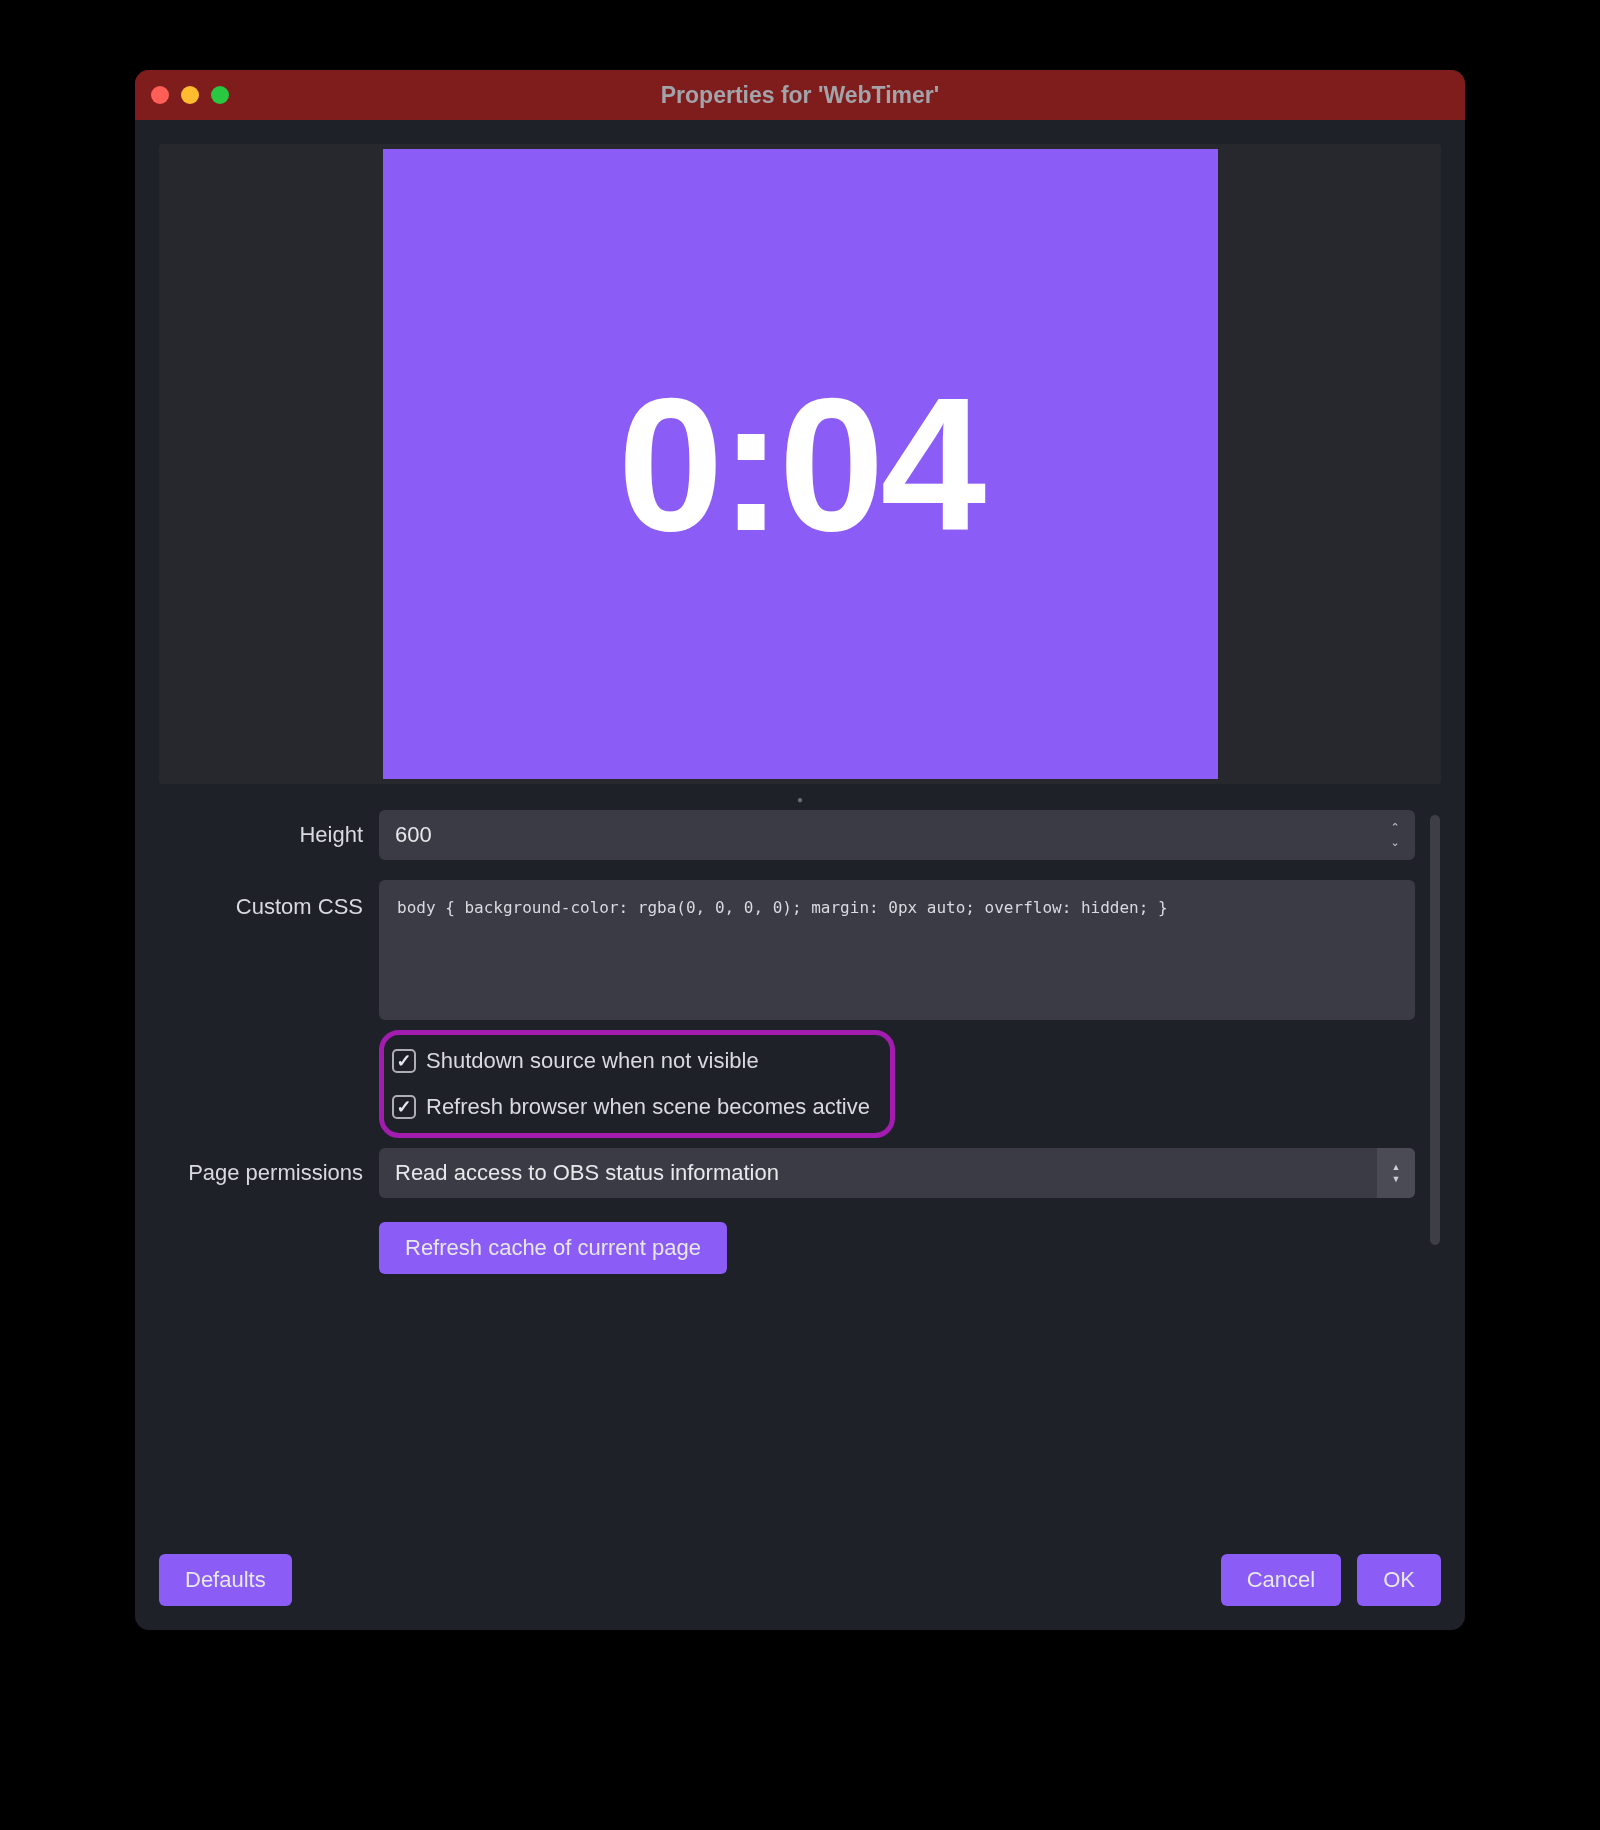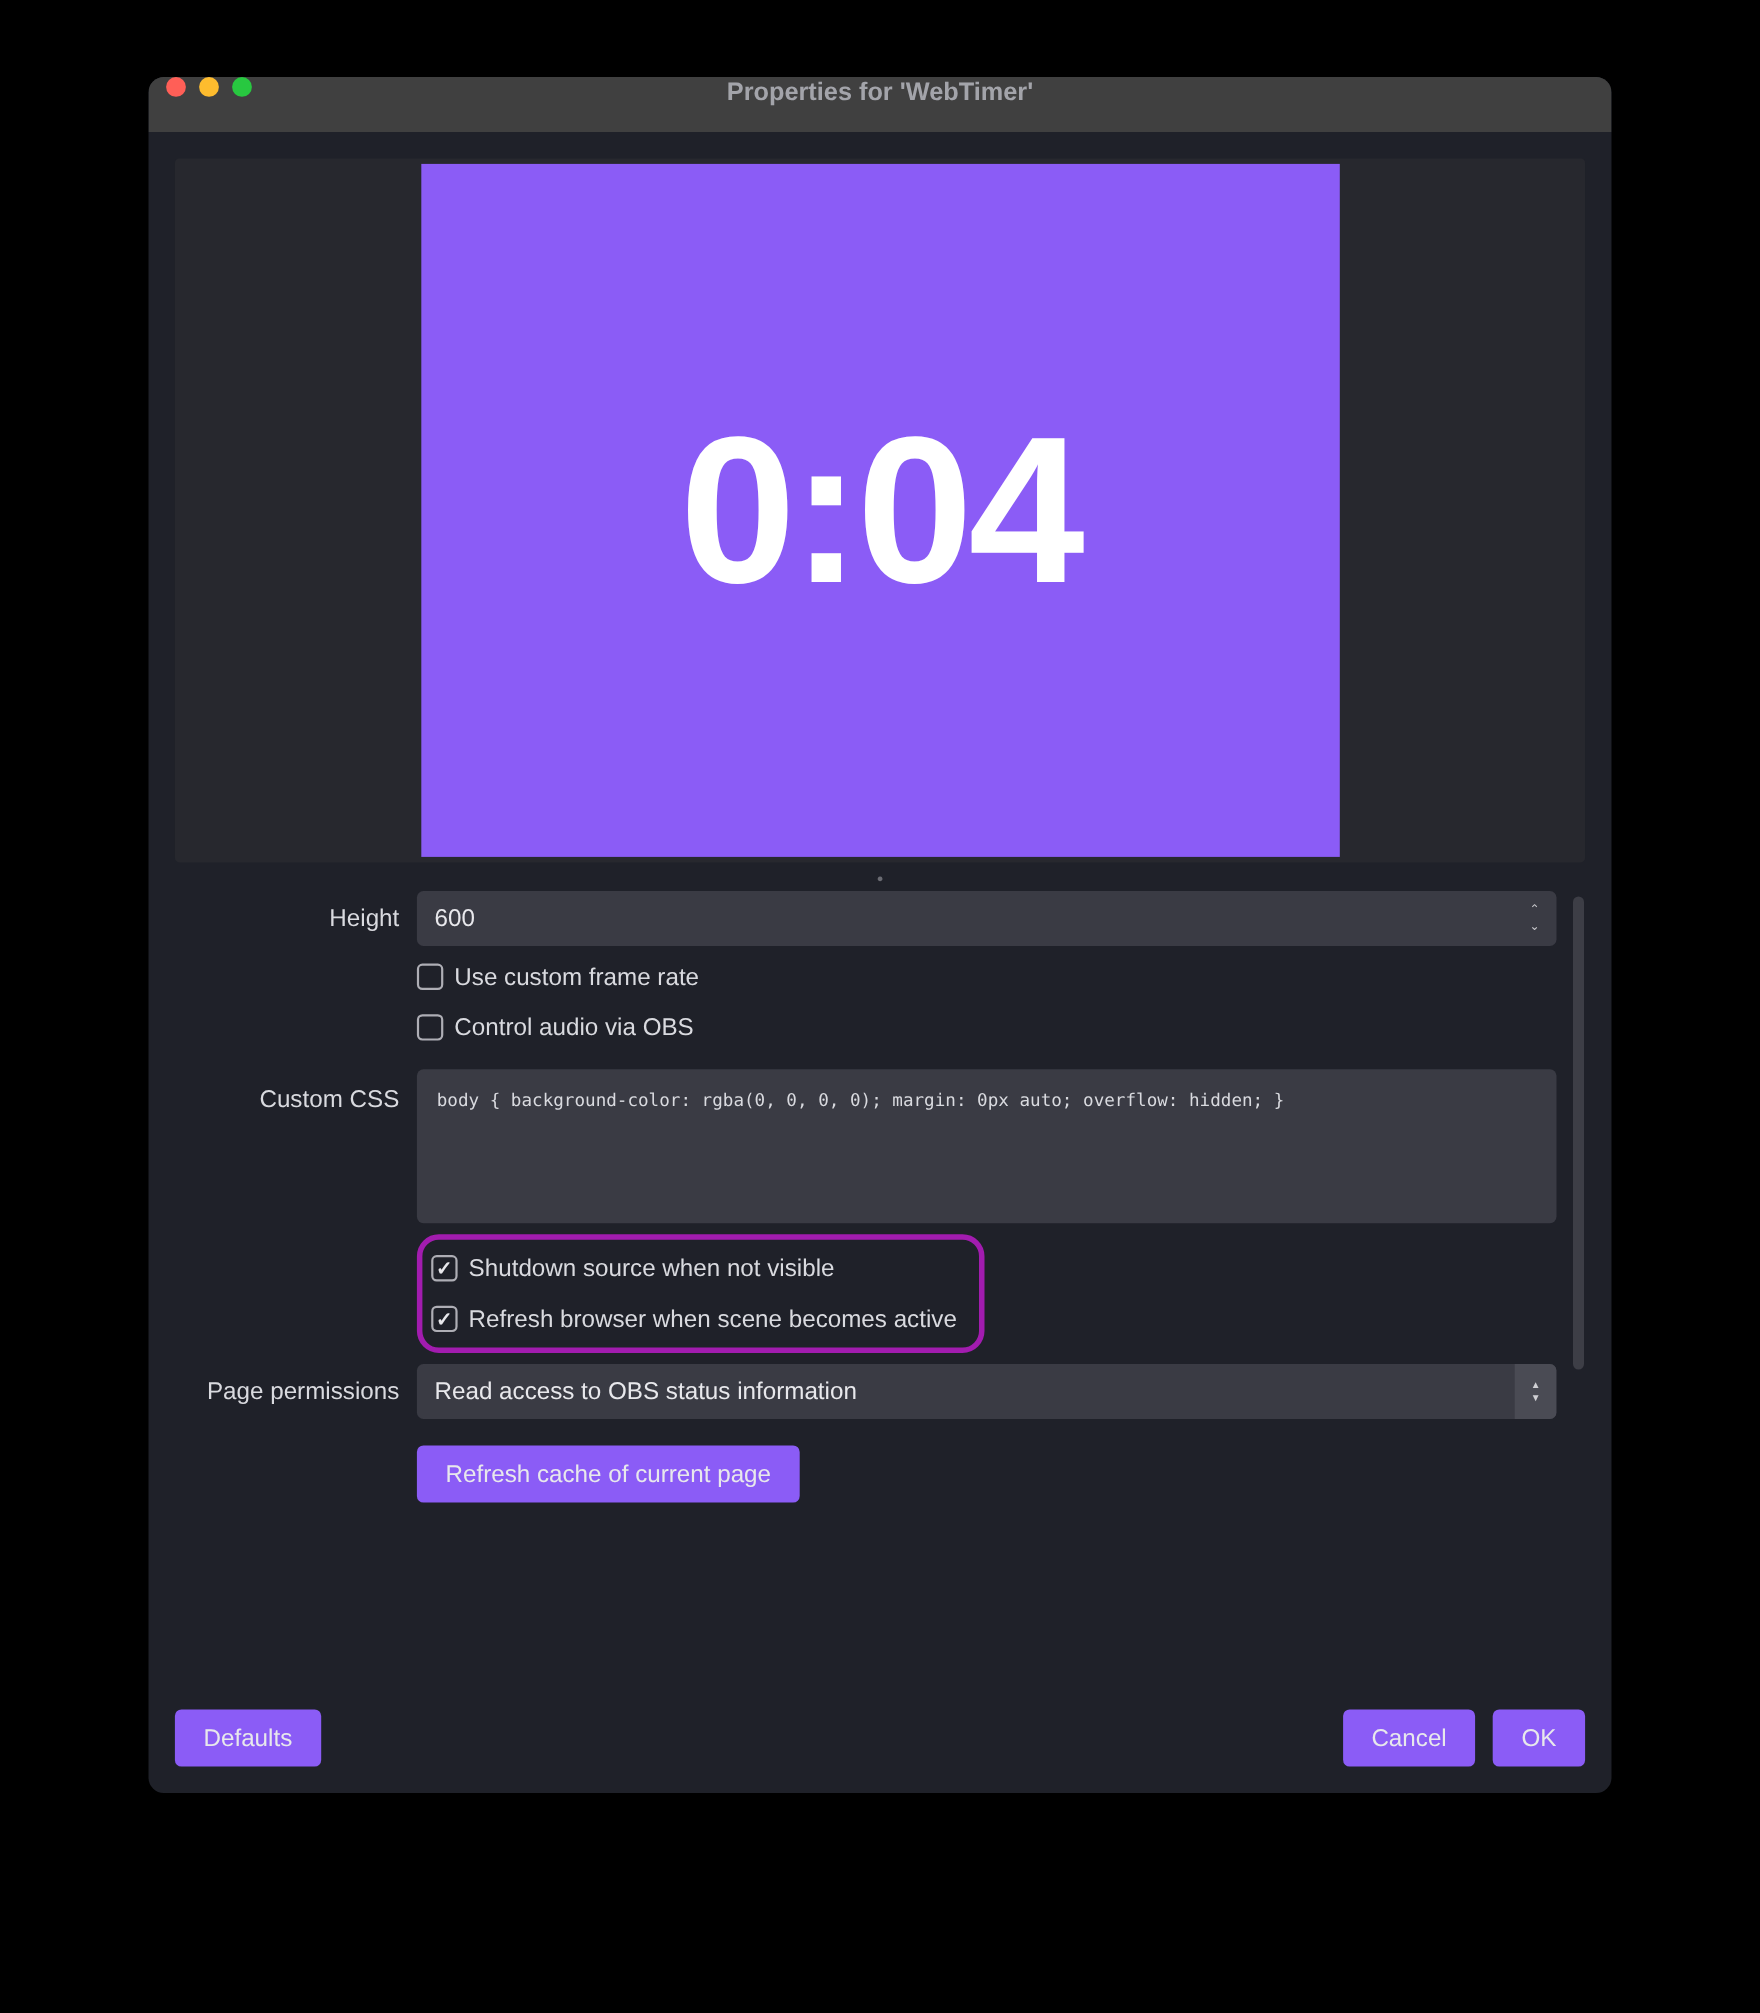--- a/index.html
+++ b/index.html
@@ -22,23 +22,23 @@
     height: 1560px;
     background: #1f2129;
     border-radius: 14px;
     box-shadow: 0 20px 60px rgba(0,0,0,0.6), 0 0 0 1px rgba(0,0,0,0.8);
     display: flex;
     flex-direction: column;
     overflow: hidden;
   }
   .titlebar {
     height: 50px;
-    background: #404040;
-    display: flex;
-    align-items: flex-start;
+    background: #7f1d1d;
+    display: flex;
+    align-items: center;
     position: relative;
     padding: 0 16px;
   }
   .traffic-lights {
     display: flex;
     gap: 12px;
     align-items: center;
   }
   .traffic-light {
     width: 18px;
@@ -306,30 +306,20 @@
               <div class="spinner">
                 <span class="spin-arrow">⌃</span>
                 <span class="spin-arrow">⌄</span>
               </div>
             </div>
           </div>
         </div>
 
         <div class="form-row">
           <div class="form-label"></div>
-          <div class="form-control-area">
-            <div class="checkbox-row">
-              <div class="checkbox"></div>
-              <span class="checkbox-label">Use custom frame rate</span>
-            </div>
-            <div class="checkbox-row">
-              <div class="checkbox"></div>
-              <span class="checkbox-label">Control audio via OBS</span>
-            </div>
-          </div>
         </div>
 
         <div class="form-row" style="align-items:flex-start;">
           <div class="form-label" style="padding-top:14px;">Custom CSS</div>
           <div class="form-control-area">
             <div class="textarea"><span>body { background-color: rgba(0, 0, 0, 0); margin: 0px auto; overflow: hidden; }</span></div>
           </div>
         </div>
 
         <div class="form-row">

